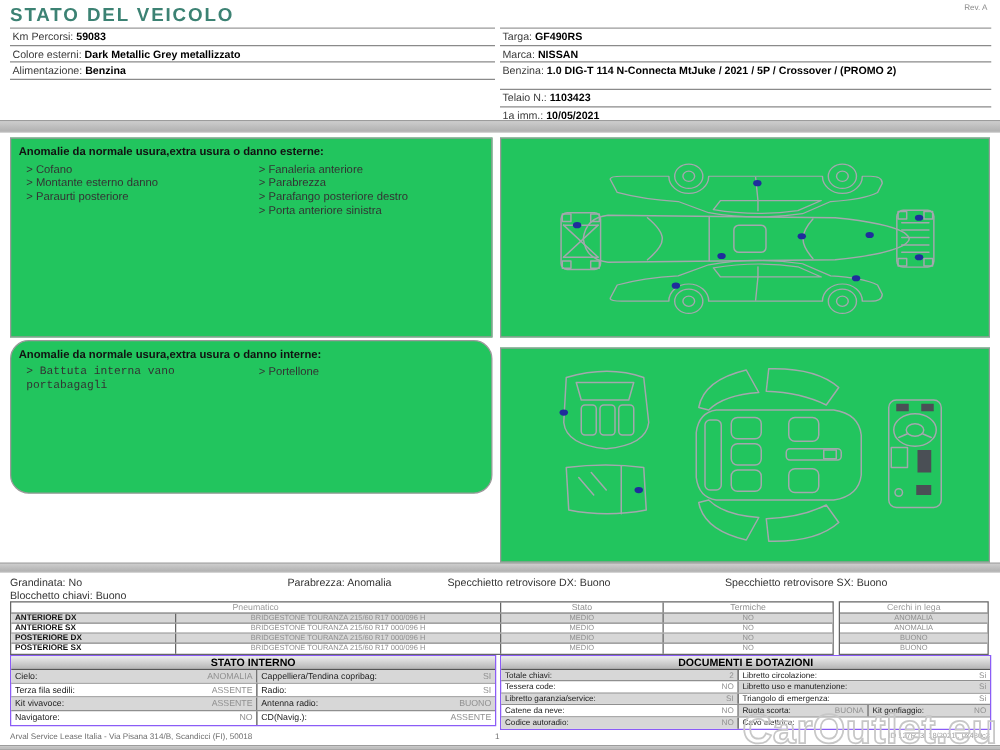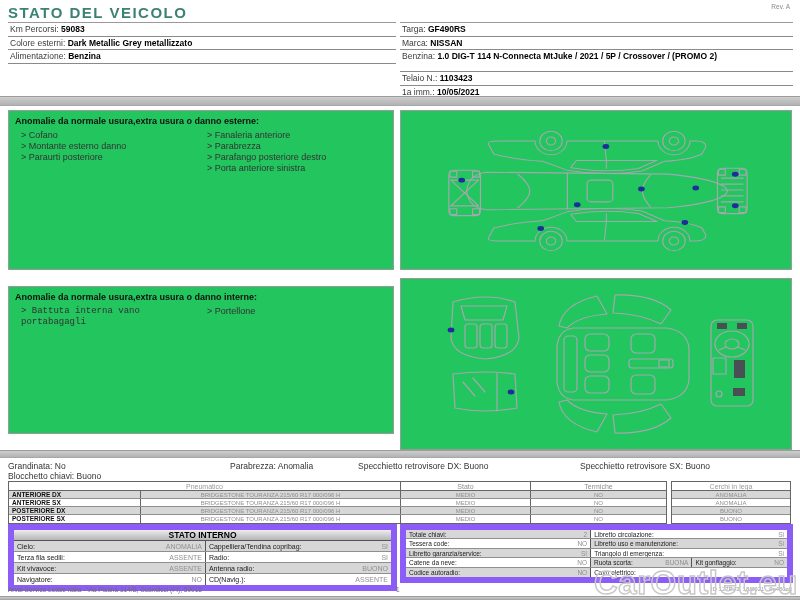--- a/index.html
+++ b/index.html
@@ -22,21 +22,21 @@
   
   .band { position:absolute; left:0; width:800px; background:linear-gradient(#cdcdcd,#b2b2b2);
           border-top:1px solid #9c9c9c; border-bottom:1px solid #a8a8a8; }
   .band1 { top:96px; height:10px; }
   .band2 { top:450px; height:8px; }
   .band3 { top:596px; height:4px; }
   
   .abox { position:absolute; border:1px solid #9a9a9a; background:#22c55e; }
   .abox.text1 { left:8px; top:110px; width:386px; height:160px; }
   .abox.diag1 { left:400px; top:110px; width:392px; height:160px; }
-  .abox.text2 { left:8px; top:286px; width:386px; height:148px; }
+  .abox.text2 { left:8px; top:272px; width:386px; height:123px;border-radius:15px; }
   .abox.diag2 { left:400px; top:278px; width:392px; height:172px; }
   .abox-title { font-size:9px; font-weight:bold; color:#111; padding:5px 6px 3px 6px; }
   .items { display:flex; padding:1px 6px; }
   .items .col { width:50%; }
   .item { font-size:9px; line-height:11px; color:#333; padding-left:6px; }
   .item::before { content:"> "; }
   .item.wrap { width:160px;font-family:Liberation Mono, monospace; }
   svg .ln { stroke:#a3a8ad; fill:none; stroke-width:1.2; stroke-linejoin:round; stroke-linecap:round; }
   svg .dk { fill:#4a4f55; stroke:none; }
   svg .dot { fill:#1f2d9c; stroke:none; }
@@ -54,21 +54,21 @@
   .tc.c1 { width:132px; font-weight:bold; color:#111; padding-left:3px; }
   .tc.c2 { width:260px; color:#8f8f8f; font-size:6px; text-align:center; }
   .tc.c3 { width:130px; color:#8f8f8f; font-size:6px; text-align:center; }
   .tc.c4 { width:135px; color:#8f8f8f; font-size:6px; text-align:center; }
   .trow.shade, .crow.shade { background:#d7d7d7; }
   .cerchi { position:absolute; left:671px; top:481px; width:120px; border:1px solid #666; font-size:6px; }
   .crow { height:8px; line-height:8px; text-align:center; color:#8f8f8f; border-bottom:1px solid #8f8f8f; }
   .crow:last-child { border-bottom:none; }
   .crow.head { height:9px; line-height:9px; font-size:7px; color:#9a9a9a; border-bottom:1px solid #666; }
   
-  .btable { position:absolute; top:524px; border:6px solid #8b5cf6; background:#fff; }
+  .btable { position:absolute; top:524px; border:1px solid #8b5cf6; background:#fff; }
   .btable.sinterno { left:8px; width:389px; }
   .btable.docs { left:400px; width:393px; }
   .bhead { height:11px; line-height:11px; text-align:center; font-size:8.5px; font-weight:bold;
            color:#000; background:linear-gradient(#ededed,#b5b5b5); border-bottom:1px solid #555; }
   .brow { display:flex; border-bottom:1px solid #8f8f8f; }
   .brow:last-child { border-bottom:none; }
   .sinterno .brow { height:11px; line-height:11px; font-size:7px; }
   .docs .brow { height:9.4px; line-height:9.4px; font-size:6.5px; }
   .bcell { display:flex; justify-content:space-between; padding:0 3px; overflow:hidden; white-space:nowrap; }
   .bcell .lb { color:#1a1a1a; }
@@ -348,20 +348,21 @@
           <span class="vl">NO</span>
         </div>
       <div class="bcell h2">
           <span class="lb">CD(Navig.):</span>
           <span class="vl">ASSENTE</span>
         </div>
     </div>
   </div>
 
   <div class="btable docs">
+    <div class="bhead">DOCUMENTI E DOTAZIONI</div>
     <div class="brow">
       <div class="bcell h1 gr">
           <span class="lb">Totale chiavi:</span>
           <span class="vl">2</span>
         </div>
       <div class="bcell h2">
           <span class="lb">Libretto circolazione:</span>
           <span class="vl">Si</span>
         </div>
     </div>

